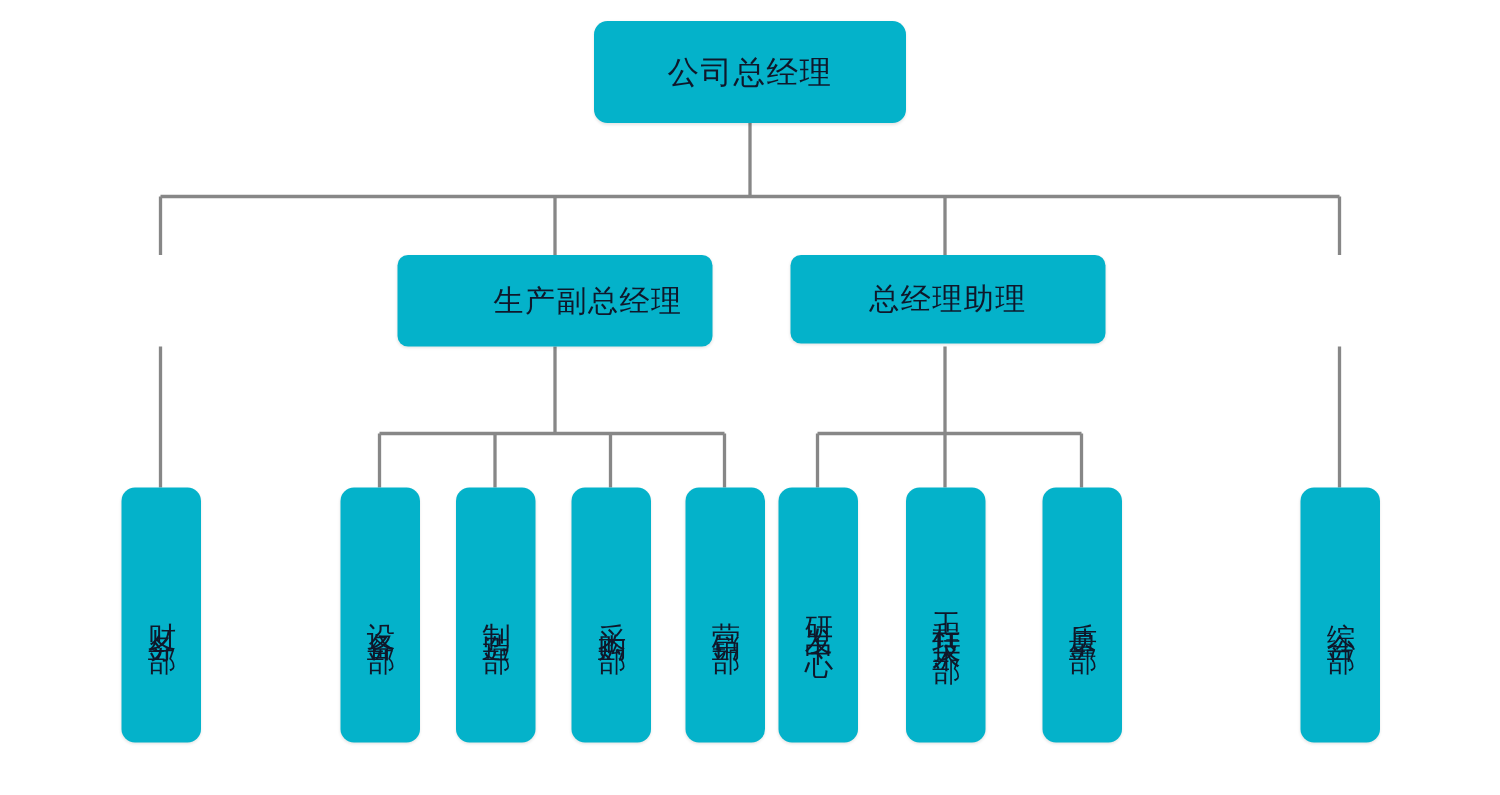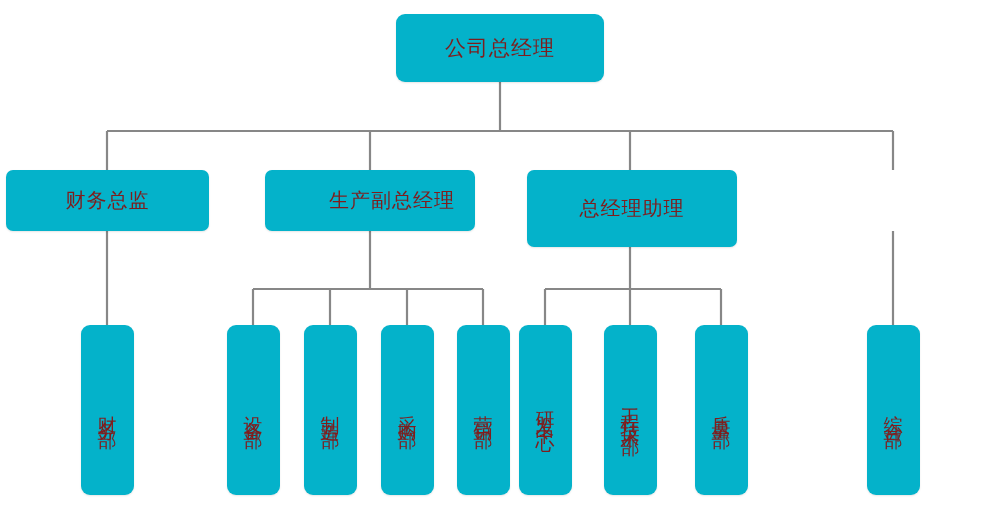--- a/index.html
+++ b/index.html
@@ -21,21 +21,21 @@
     position: absolute;
     left: 0;
     top: 0;
     width: 1000px;
     height: 530px;
   }
   .node {
     position: absolute;
     background: #04b2ca;
     border-radius: 7px;
-    color: #7f1d1d;
+    color: #0f172a;
     display: flex;
     align-items: center;
     justify-content: center;
     box-sizing: border-box;
     box-shadow: 0 1px 2px rgba(0,0,0,0.10);
     z-index: 2;
   }
   .node-root {
     font-size: 21px;
     letter-spacing: 1px;
@@ -94,27 +94,24 @@
       <path d="M721,289 L721,325"></path>
 
       <path d="M893,231 L893,325"></path>
     </g>
   </svg>
 
   <div class="node node-root" style="left:396px; top:14px; width:208px; height:68px;">
     <span class="node-label">公司总经理</span>
   </div>
 
-  <div class="node node-l2" style="left:6px; top:170px; width:203px; height:61px;">
-    <span class="node-label">财务总监</span>
-  </div>
   <div class="node node-l2" style="left:265px; top:170px; width:210px; height:61px;padding-left:44px;">
     <span class="node-label">生产副总经理</span>
   </div>
-  <div class="node node-l2" style="left:527px; top:170px; width:210px; height:77px;">
+  <div class="node node-l2" style="left:527px; top:170px; width:210px; height:59px;">
     <span class="node-label">总经理助理</span>
   </div>
 
   <div class="node node-leaf" style="left:81px; top:325px; width:53px; height:170px;">
     <span class="vtext">财务部</span>
   </div>
   <div class="node node-leaf" style="left:227px; top:325px; width:53px; height:170px;">
     <span class="vtext">设备部</span>
   </div>
   <div class="node node-leaf" style="left:304px; top:325px; width:53px; height:170px;">

